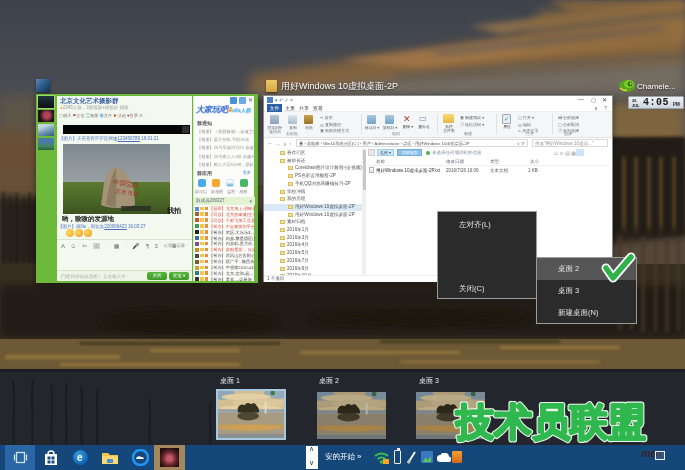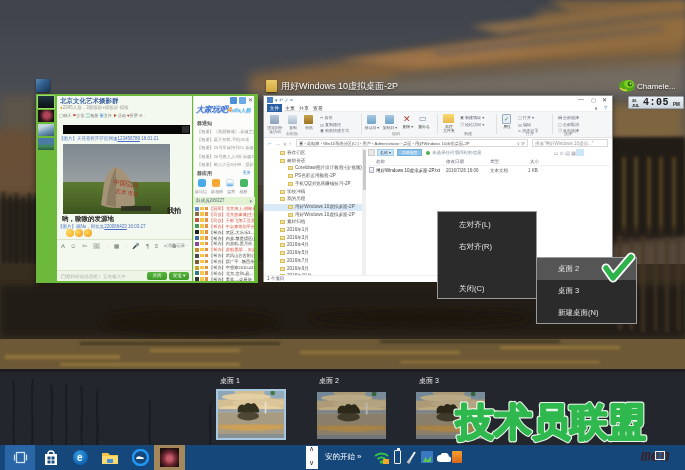--- a/index.html
+++ b/index.html
@@ -485,21 +485,20 @@
  </div>
 
  <div class="abs" style="left:0;top:179px;width:348px;height:7px;background:#fff;border-top:1px solid #eee;">
   <span class="abs" style="left:3px;top:0px;font-size:4.5px;color:#556;">1 个项目</span>
   <span class="abs" style="right:3px;top:0px;font-size:4.5px;color:#99a;">▤ ▦</span>
  </div>
 </div>
 <div id="menus" class="abs" style="left:0;top:0;width:685px;height:470px;padding-left:8px;">
  <div class="menu abs" style="left:437px;top:211px;width:100px;height:88px;">
   <div class="it" style="top:2px;">左对齐(L)</div>
-  <div class="it" style="top:24px;">右对齐(R)</div>
   <div class="it" style="top:66px;">关闭(C)</div>
  </div>
  <div class="menu abs" style="left:536px;top:257px;width:101px;height:67px;">
   <div class="it hl" style="top:0px;">桌面 2</div>
   <div class="it" style="top:22px;">桌面 3</div>
   <div class="it" style="top:44px;">新建桌面(N)</div>
  </div>
  <svg class="abs" style="left:599px;top:251px;" width="38" height="36">
   <path d="M7,17 L14,27 L32,6" fill="none" stroke="#fff" stroke-width="9" stroke-linecap="round" stroke-linejoin="round"></path>
   <path d="M7,17 L14,27 L32,6" fill="none" stroke="#2eb24a" stroke-width="5.5" stroke-linecap="round" stroke-linejoin="round"></path>
@@ -622,15 +621,15 @@
   <path d="M2,13 L4,10" stroke="#c0c0c0" stroke-width="3"></path>
  </svg>
  <div class="abs" style="left:421px;top:6px;width:12px;height:12px;background:#3a78c2;border-radius:1px;">
   <div class="abs" style="left:2px;top:5px;width:8px;height:6px;background:#58c84a;clip-path:polygon(0 100%,30% 20%,60% 70%,100% 0,100% 100%);"></div>
  </div>
  <svg class="abs" style="left:437px;top:8px;" width="14" height="10">
   <path d="M3,9 a3.5,3.5 0 0 1 0.5,-7 a4.5,4.5 0 0 1 8.5,1.5 a2.8,2.8 0 0 1 0,5.5 Z" fill="#fff"></path>
  </svg>
  <div class="abs" style="left:452px;top:6px;width:10px;height:12px;background:linear-gradient(#f5a030,#d9661a);border-radius:1px;"></div>
 
- <div class="abs" style="left:641px;top:3px;font-size:16px;font-style:italic;font-weight:bold;color:#3a2226;font-family:Liberation Mono, monospace;">men</div>
+ <div class="abs" style="left:641px;top:3px;font-size:10px;font-style:italic;font-weight:bold;color:#3a2226;">men</div>
  <div class="abs" style="left:655px;top:6px;width:10px;height:9px;border:1px solid #eee;background:rgba(255,255,255,.1);"></div>
 </div>
 
 </body></html>

